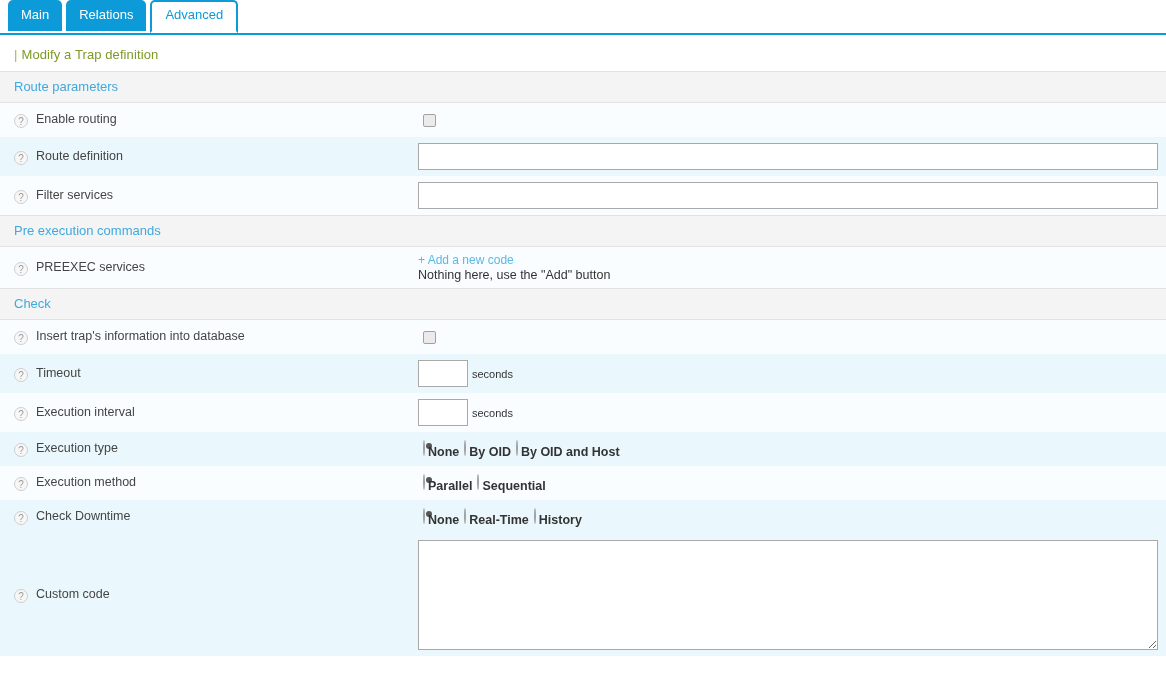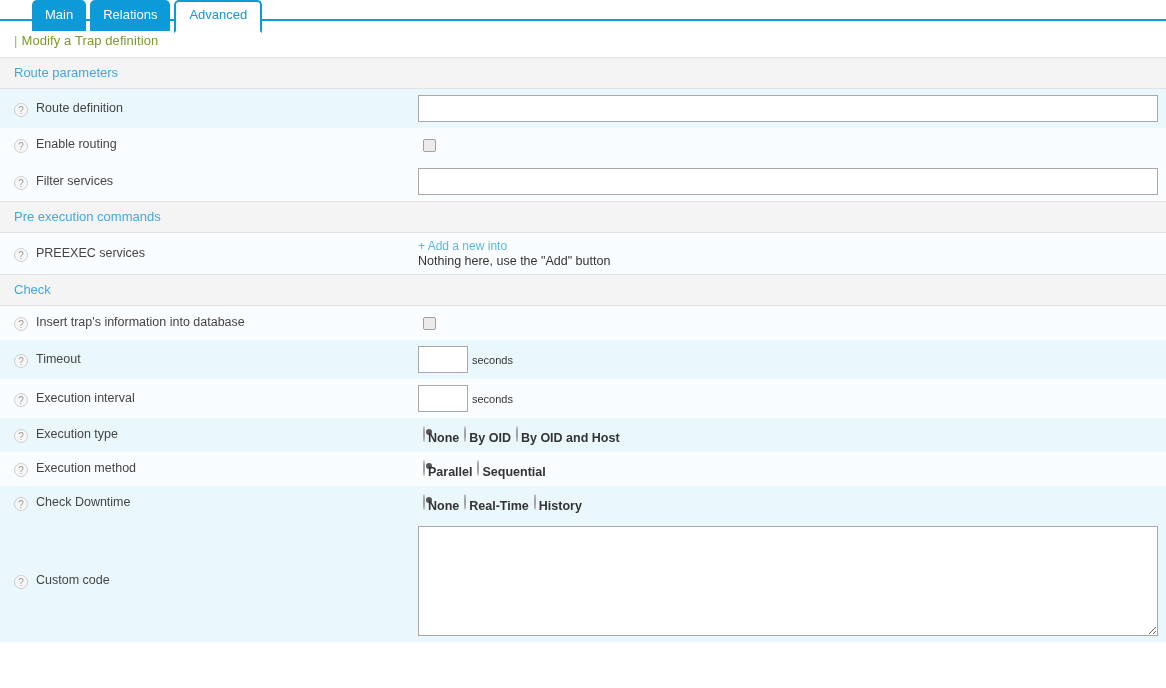--- a/index.html
+++ b/index.html
@@ -7,22 +7,22 @@
     margin: 0; padding: 0;
     width: 1166px; height: 688px;
     background: #ffffff;
     font-family: "Liberation Sans", sans-serif;
     -webkit-font-smoothing: antialiased;
   }
 
   
   .tabbar {
     position: relative;
-    height: 21px;
-    padding-left: 32px;
+    height: 35px;
+    padding-left: 8px;
     background: #ffffff;
   }
   .tabbar .tabline {
     position: absolute;
     left: 0; right: 0; bottom: 0;
     height: 2px;
     background: #0c9ad8;
   }
   .tab {
     position: relative;
@@ -221,35 +221,35 @@
   <colgroup>
       <col style="width:418px">
       <col>
     </colgroup>
   <tbody>
 
     <tr class="section">
       <td colspan="2">Route parameters</td>
     </tr>
 
+    <tr class="row odd">
+      <td class="label-cell">
+        <span class="help-icon">?</span><span>Enable routing</span>
+      </td>
+      <td class="value-cell">
+        <input type="checkbox" class="cb" style="">
+      </td>
+    </tr>
+
     <tr class="row even">
       <td class="label-cell">
         <span class="help-icon">?</span><span>Route definition</span>
       </td>
       <td class="value-cell">
         <input type="text" class="wide" value="" style="">
-      </td>
-    </tr>
-
-    <tr class="row odd">
-      <td class="label-cell">
-        <span class="help-icon">?</span><span>Enable routing</span>
-      </td>
-      <td class="value-cell">
-        <input type="checkbox" class="cb" style="">
       </td>
     </tr>
 
     <tr class="row odd">
       <td class="label-cell">
         <span class="help-icon">?</span><span>Filter services</span>
       </td>
       <td class="value-cell">
         <input type="text" class="wide" value="" style="">
       </td>
@@ -257,21 +257,21 @@
 
     <tr class="section">
       <td colspan="2">Pre execution commands</td>
     </tr>
 
     <tr class="row odd">
       <td class="label-cell">
         <span class="help-icon">?</span><span>PREEXEC services</span>
       </td>
       <td class="value-cell">
-        <a class="add-link">+ Add a new into</a>
+        <a class="add-link">+ Add a new code</a>
         <span class="empty-note">Nothing here, use the "Add" button</span>
       </td>
     </tr>
 
     <tr class="section">
       <td colspan="2">Check</td>
     </tr>
 
     <tr class="row odd">
       <td class="label-cell">

